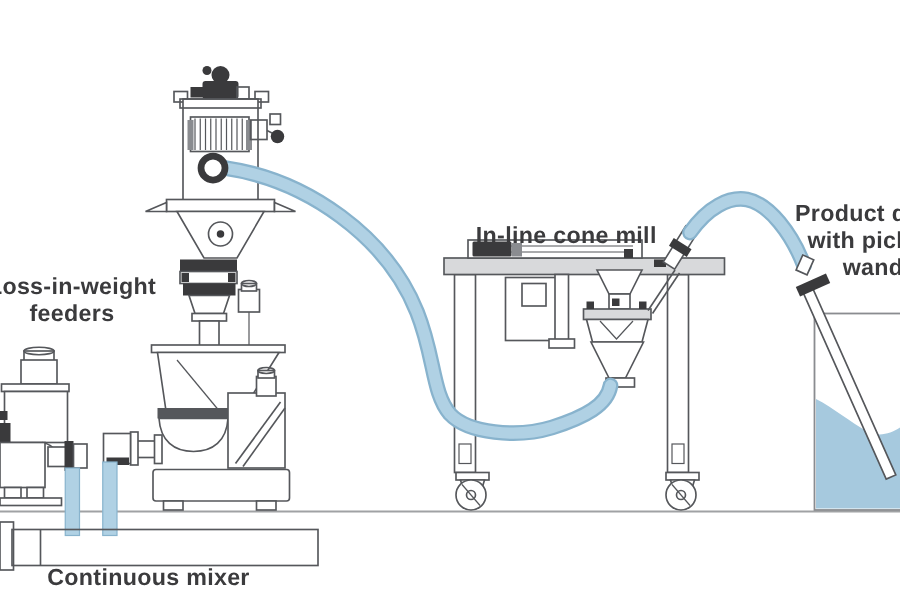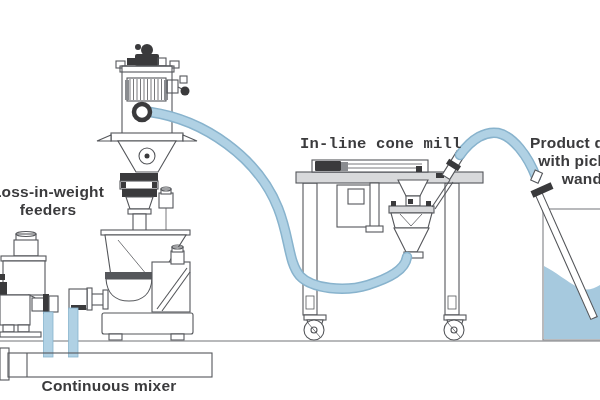--- a/index.html
+++ b/index.html
@@ -206,27 +206,27 @@
   <rect class="drop" x="68.5" y="308" width="9.5" height="49"></rect>
 
   <g>
     <rect class="lnf" x="0" y="348" width="9" height="32"></rect>
     <rect class="ln" x="8" y="353" width="204" height="24"></rect>
     <line class="ln" x1="27" y1="353" x2="27" y2="377"></line>
   </g>
 </svg>
 
 
-<div class="lbl ctr" style="left:300px;top:135px;width:155px;font-family:Liberation Mono, monospace;">In-line cone mill</div>
+<div class="lbl ctr" style="left:300px;top:149px;width:155px;">In-line cone mill</div>
 
 <div class="lbl ctr" style="left:-14px;top:183px;width:124px;">
   <div>Loss-in-weight</div>
   <div>feeders</div>
 </div>
 
-<div class="lbl ctr" style="left:24px;top:377px;width:170px;">Continuous mixer</div>
+<div class="lbl ctr" style="left:14px;top:377px;width:170px;">Continuous mixer</div>
 
 <div class="lbl ctr" style="left:512px;top:134px;width:140px;">
   <div>Product drum</div>
   <div>with pickup</div>
   <div>wand</div>
 </div>
 </div>
 
 </body></html>

